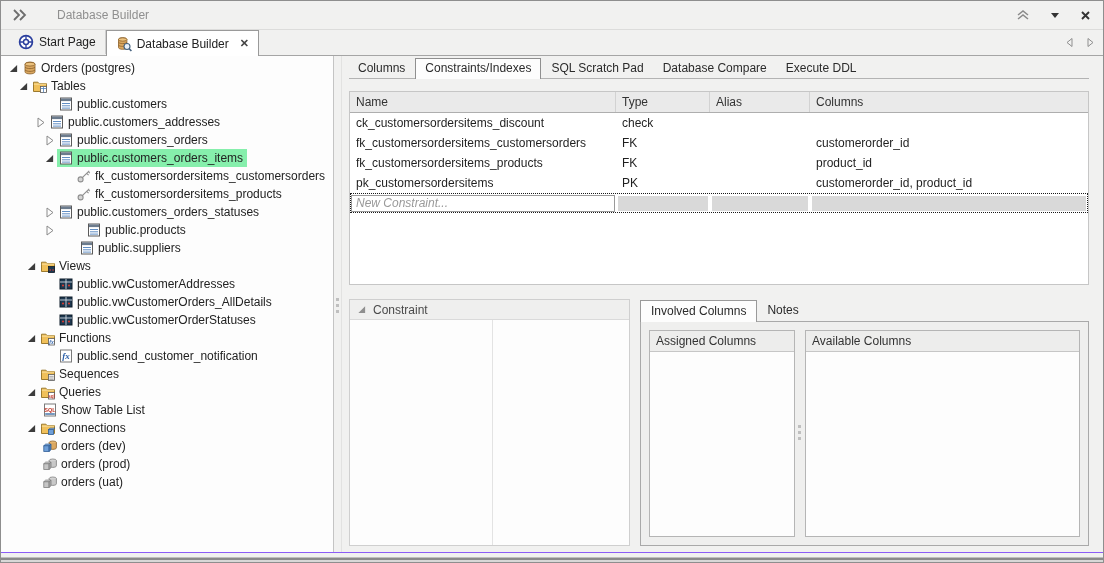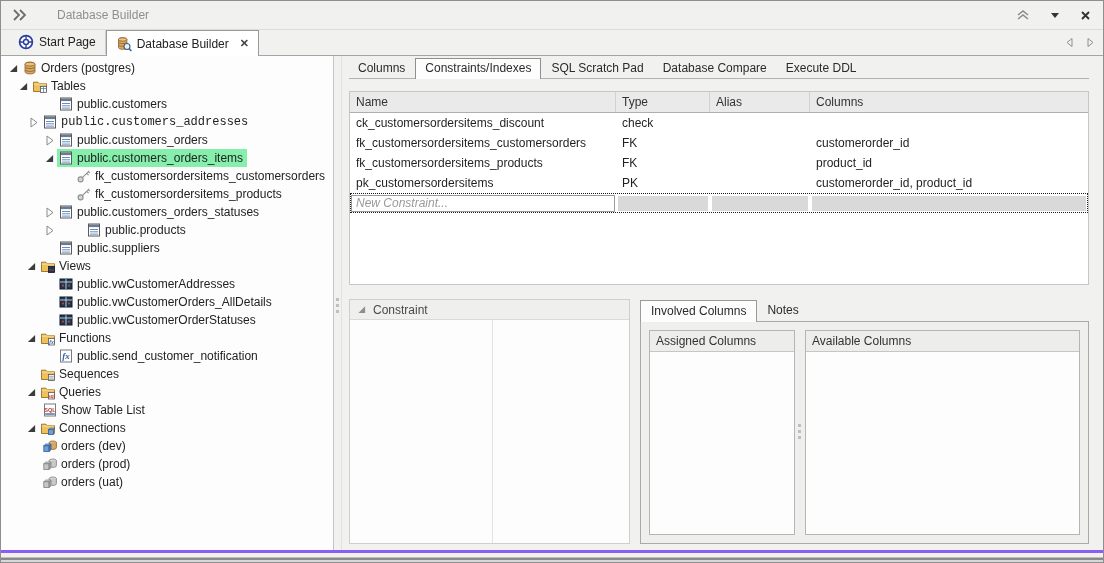--- a/index.html
+++ b/index.html
@@ -17,21 +17,21 @@
   .tb-right{margin-left:auto;display:flex;align-items:center;gap:20px;margin-right:12px;}
   .tb-btn{display:flex;align-items:center;cursor:default;}
   
   .doctabs{height:26px;flex:0 0 auto;display:flex;align-items:flex-start;background:#f1f1f0;border-bottom:1px solid #a5a5a5;padding-left:8px;position:relative;}
   .doctab{display:flex;align-items:center;gap:5px;padding:0 9px;height:24px;position:relative;}
   .doctab.inactive{border-right:1px solid #cfcfcf;}
   .doctab.active{background:#fff;border:1px solid #9a9a9a;border-bottom:none;height:26px;margin-bottom:-1px;z-index:2;}
   .doctab .close-x{margin-left:6px;color:#444;font-size:11px;font-weight:bold;}
   .tabnav{margin-left:auto;margin-right:8px;display:flex;gap:12px;align-items:center;height:100%;}
   
-  .main{flex:1 1 auto;display:flex;min-height:0;border-bottom:3px solid #8b5cf6;}
+  .main{flex:1 1 auto;display:flex;min-height:0;border-bottom:1px solid #8b5cf6;}
   .tree{width:333px;flex:0 0 auto;background:#fdfdfd;border-right:1px solid #c4c4c4;padding-top:3px;overflow:hidden;}
   .tree-row{height:18px;display:flex;align-items:center;white-space:nowrap;}
   .tree-row .expander{width:16px;flex:0 0 auto;display:flex;align-items:center;justify-content:center;}
   .tree-row .icon{width:16px;height:16px;flex:0 0 auto;margin-right:3px;display:inline-flex;}
   .tree-row .icon svg{width:16px;height:16px;}
   .tree-row .inner{display:flex;align-items:center;padding:1px 4px 1px 1px;}
   .tree-row.selected .inner{background:#86efac;justify-content:center;}
   .vsplit{width:8px;flex:0 0 auto;background:#f1f1f0;border-right:1px solid #e2e2e1;position:relative;}
   .grip{position:absolute;width:3px;height:3px;background:#bfbfbf;box-shadow:0 6px 0 #bfbfbf,0 12px 0 #bfbfbf;}
   .vsplit .grip{left:2px;top:242px;}
@@ -193,21 +193,21 @@
             <span class="icon">
               <svg viewBox="0 0 16 16">
                 <rect x="2.5" y="2" width="11" height="12" fill="#fff" stroke="#5a5a5a"></rect>
                 <rect x="3" y="2.5" width="10" height="2.6" fill="#6b7b8d"></rect>
                 <path d="M4 7.5h8M4 9.8h8M4 12.1h8" stroke="#4f81bd" stroke-width="0.9"></path>
               </svg>
             </span>
             <span>public.customers</span>
           </span>
         </div>
-        <div class="tree-row" style="padding-left: 24px; font-family: Liberation Mono, monospace;">
+        <div class="tree-row" style="padding-left: 31px;">
           <span class="expander">
             <svg width="9" height="11" viewBox="0 0 9 11">
               <polygon points="2,1 8,5.5 2,10" fill="#fdfdfd" stroke="#8a8a8a"></polygon>
             </svg>
           </span>
           <span class="inner">
             <span class="icon">
               <svg viewBox="0 0 16 16">
                 <rect x="2.5" y="2" width="11" height="12" fill="#fff" stroke="#5a5a5a"></rect>
                 <rect x="3" y="2.5" width="10" height="2.6" fill="#6b7b8d"></rect>
@@ -306,21 +306,21 @@
             <span class="icon">
               <svg viewBox="0 0 16 16">
                 <rect x="2.5" y="2" width="11" height="12" fill="#fff" stroke="#5a5a5a"></rect>
                 <rect x="3" y="2.5" width="10" height="2.6" fill="#6b7b8d"></rect>
                 <path d="M4 7.5h8M4 9.8h8M4 12.1h8" stroke="#4f81bd" stroke-width="0.9"></path>
               </svg>
             </span>
             <span>public.products</span>
           </span>
         </div>
-        <div class="tree-row" style="padding-left: 40px;">
+        <div class="tree-row" style="padding-left: 61px;">
           <span class="expander"></span>
           <span class="inner">
             <span class="icon">
               <svg viewBox="0 0 16 16">
                 <rect x="2.5" y="2" width="11" height="12" fill="#fff" stroke="#5a5a5a"></rect>
                 <rect x="3" y="2.5" width="10" height="2.6" fill="#6b7b8d"></rect>
                 <path d="M4 7.5h8M4 9.8h8M4 12.1h8" stroke="#4f81bd" stroke-width="0.9"></path>
               </svg>
             </span>
             <span>public.suppliers</span>

